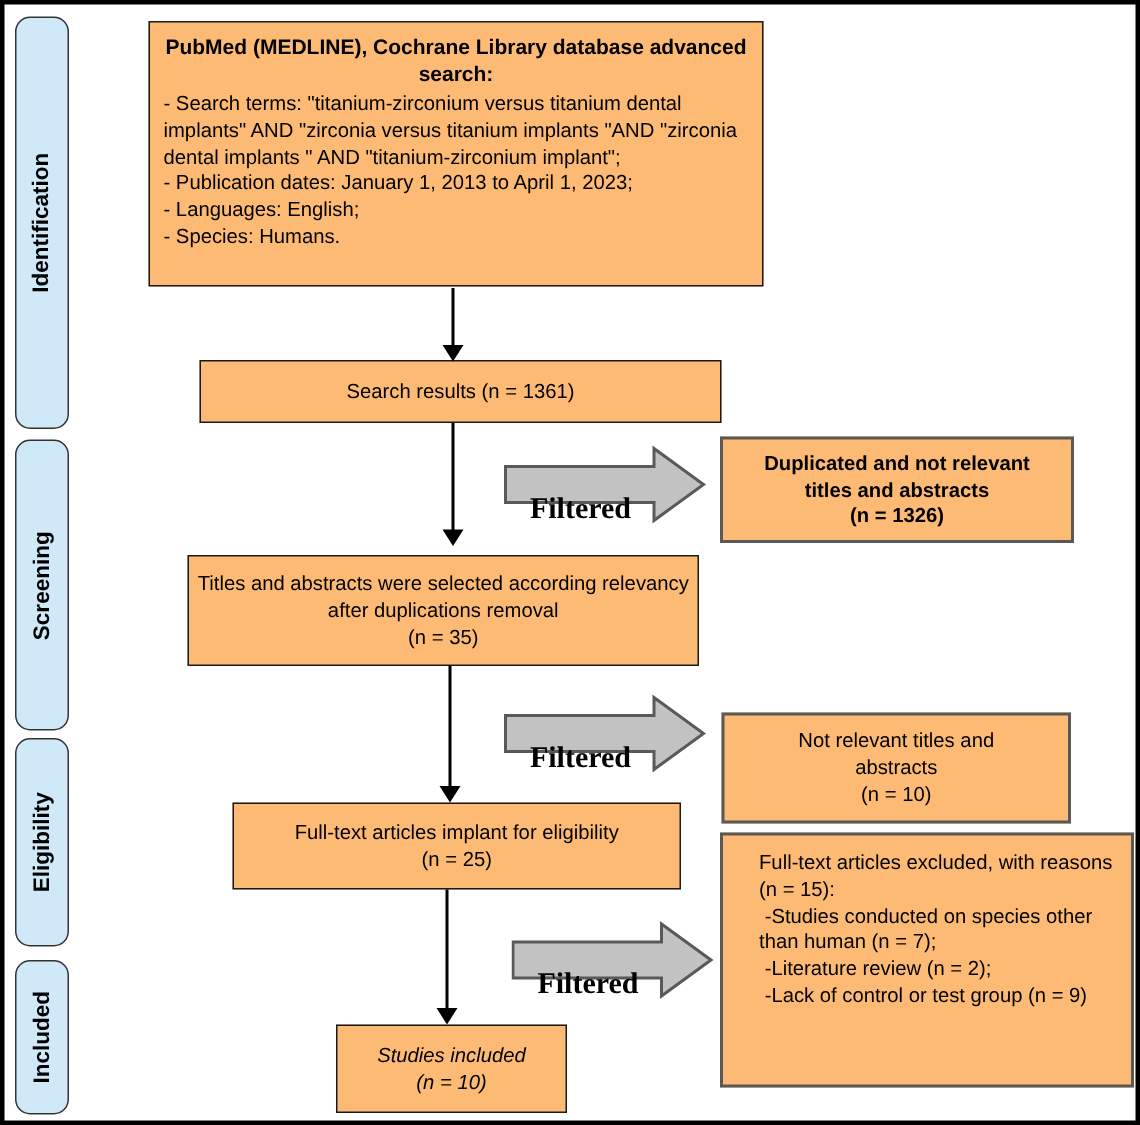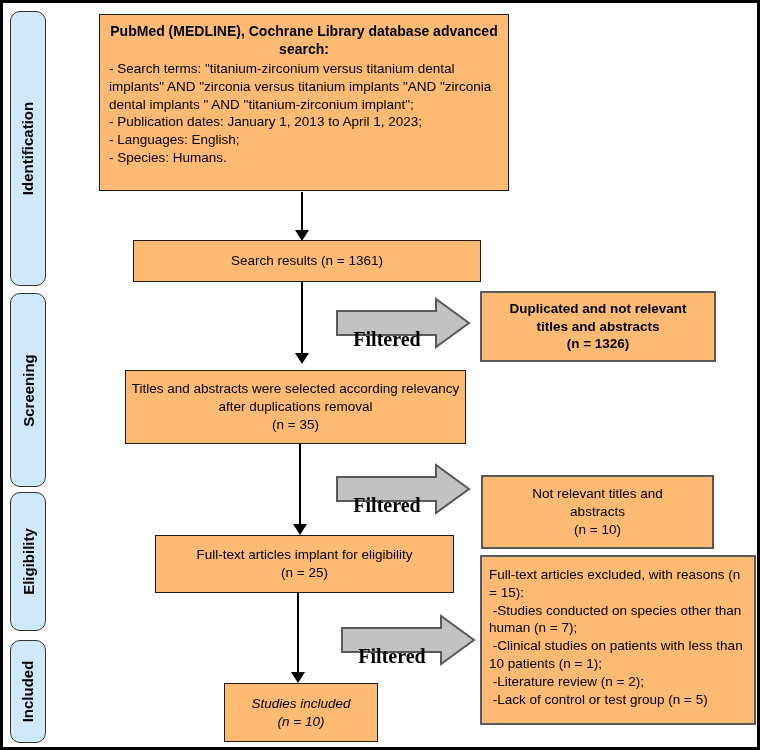--- a/index.html
+++ b/index.html
@@ -72,21 +72,21 @@
   .search-box   { left: 130px; top: 237px; width: 348px; height: 42px; }
   .titles-box   { left: 122px; top: 367px; width: 341px; height: 74px; }
   .fulltext-box { left: 152px; top: 532px; width: 299px; height: 58px; padding: 0 2px; }
   .included-box { left: 221px; top: 680px; width: 154px; height: 59px; font-style: italic; }
 
   .dup-box      { left: 477px; top: 288px; width: 236px; height: 71px; padding: 0 16px; font-weight: bold; }
   .notrel-box   { left: 478px; top: 452px; width: 233px; height: 74px; padding: 0 20px; margin-top: 20px; }
   .excluded-box {
     left: 477px; top: 552px; width: 276px; height: 170px;
     align-items: flex-start; justify-content: flex-start;
-    text-align: left; padding: 9px 4px 6px 7px;
+    text-align: left; padding: 9px 4px 6px 24px;
   }
 
   
   .vline { position: absolute; width: 2.6px; background: #000; }
   .vhead {
     position: absolute; width: 0; height: 0;
     border-left: 7px solid transparent;
     border-right: 7px solid transparent;
     border-top: 11px solid #000;
   }
@@ -152,23 +152,22 @@
   </div>
 
   <div class="box gray notrel-box">
     <div>Not relevant titles and abstracts</div>
     <div>(n = 10)</div>
   </div>
 
   <div class="box gray excluded-box">
     <div class="pre">Full-text articles excluded, with reasons (n = 15):</div>
     <div class="pre"> -Studies conducted on species other than human (n = 7);</div>
-    <div class="pre"> -Clinical studies on patients with less than 10 patients (n = 1);</div>
     <div class="pre"> -Literature review (n = 2);</div>
-    <div class="pre"> -Lack of control or test group (n = 5)</div>
+    <div class="pre"> -Lack of control or test group (n = 9)</div>
   </div>
 
   <div>
     <div class="vline" style="left:297.5px; top:189px; height:39px;"></div>
     <div class="vhead" style="left:292px; top:227px;"></div>
   </div>
   <div>
     <div class="vline" style="left:297.5px; top:279px; height:72px;"></div>
     <div class="vhead" style="left:292px; top:350px;"></div>
   </div>

